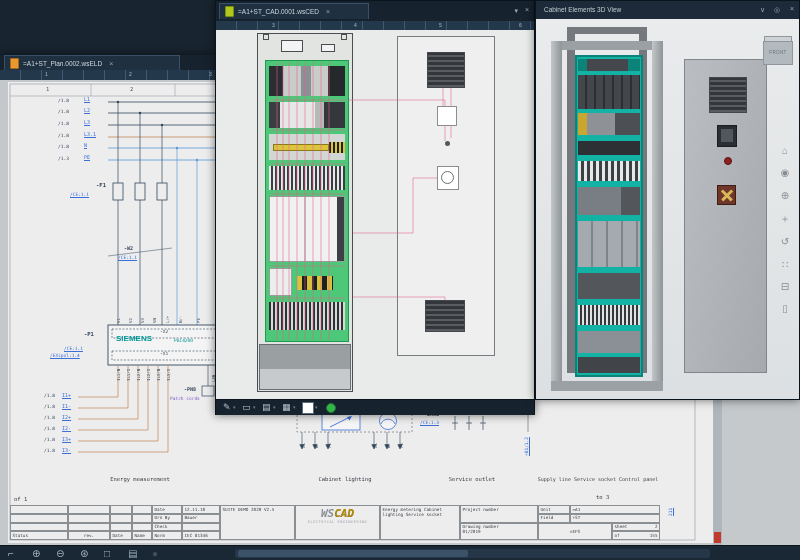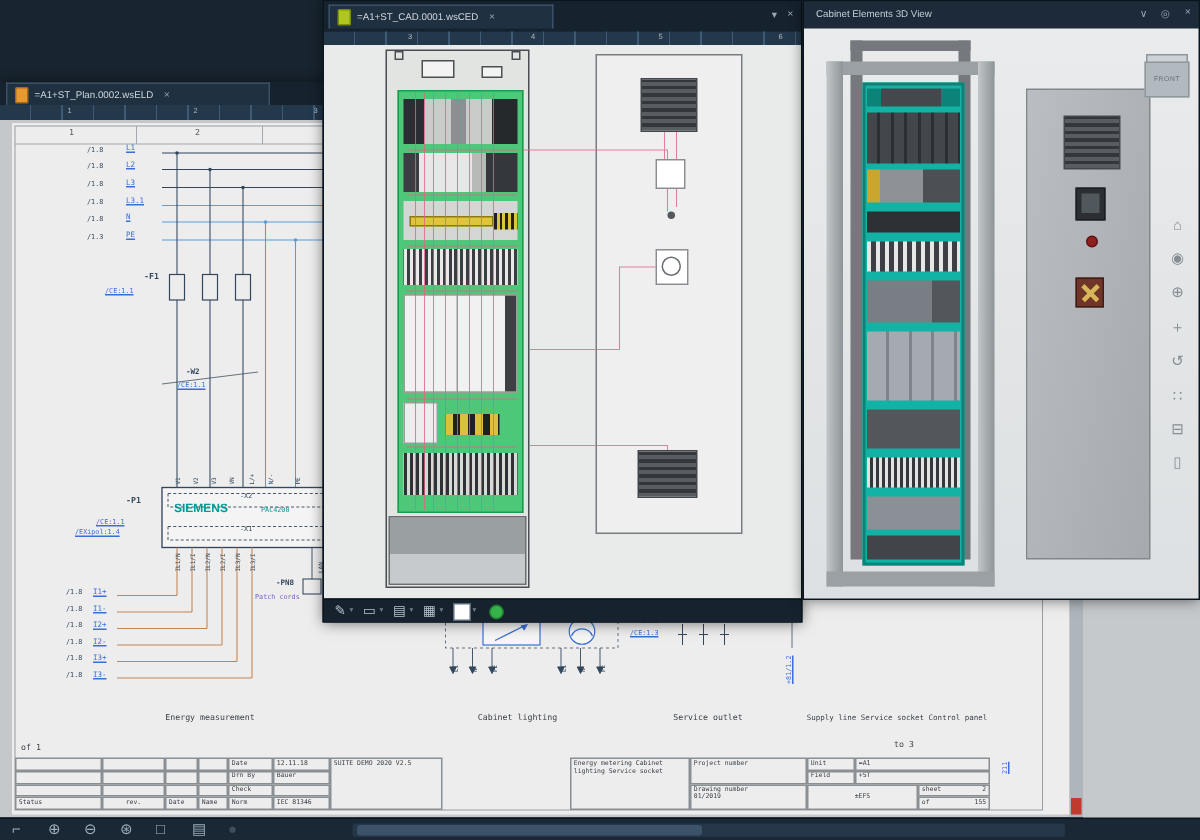--- a/index.html
+++ b/index.html
@@ -283,20 +283,24 @@
         <div class="cell" style="left:122px;top:26.25px;width:20px;height:8.75px;">Name</div>
         <div class="cell" style="left:142px;top:0;width:30px;height:8.75px;">Date</div>
         <div class="cell" style="left:142px;top:8.75px;width:30px;height:8.75px;">Drn By</div>
         <div class="cell" style="left:142px;top:17.5px;width:30px;height:8.75px;">Check</div>
         <div class="cell" style="left:142px;top:26.25px;width:30px;height:8.75px;">Norm</div>
         <div class="cell" style="left:172px;top:0;width:38px;height:8.75px;">12.11.18</div>
         <div class="cell" style="left:172px;top:8.75px;width:38px;height:8.75px;">Bauer</div>
         <div class="cell" style="left:172px;top:17.5px;width:38px;height:8.75px;"></div>
         <div class="cell" style="left:172px;top:26.25px;width:38px;height:8.75px;">IEC 81346</div>
         <div class="cell" style="left:210px;top:0;width:75px;height:35px;">SUITE DEMO 2020 V2.5</div>
+        <div class="cell" style="left:285px;top:0;width:85px;height:35px;text-align:center;">
+          <span style="font-size:11px;font-weight:bold;font-style:italic;color:#8a8f94;">WS</span><span style="font-size:11px;font-weight:bold;font-style:italic;background:linear-gradient(#e8b820,#2a2a2a);-webkit-background-clip:text;background-clip:text;color:#b08a10;">CAD</span>
+          <div style="font-size:3.5px;letter-spacing:.6px;color:#9aa0a6;">ELECTRICAL ENGINEERING</div>
+        </div>
         <div class="cell" style="left:370px;top:0;width:80px;height:35px;">Energy metering Cabinet lighting Service socket</div>
         <div class="cell" style="left:450px;top:0;width:78px;height:17.5px;">Project number</div>
         <div class="cell" style="left:528px;top:0;width:32px;height:8.75px;">Unit</div>
         <div class="cell" style="left:560px;top:0;width:90px;height:8.75px;">=A1</div>
         <div class="cell" style="left:528px;top:8.75px;width:32px;height:8.75px;">Field</div>
         <div class="cell" style="left:560px;top:8.75px;width:90px;height:8.75px;">+ST</div>
         <div class="cell" style="left:450px;top:17.5px;width:78px;height:17.5px;">
           <div>Drawing number</div>
           <div>01/2019</div>
         </div>

